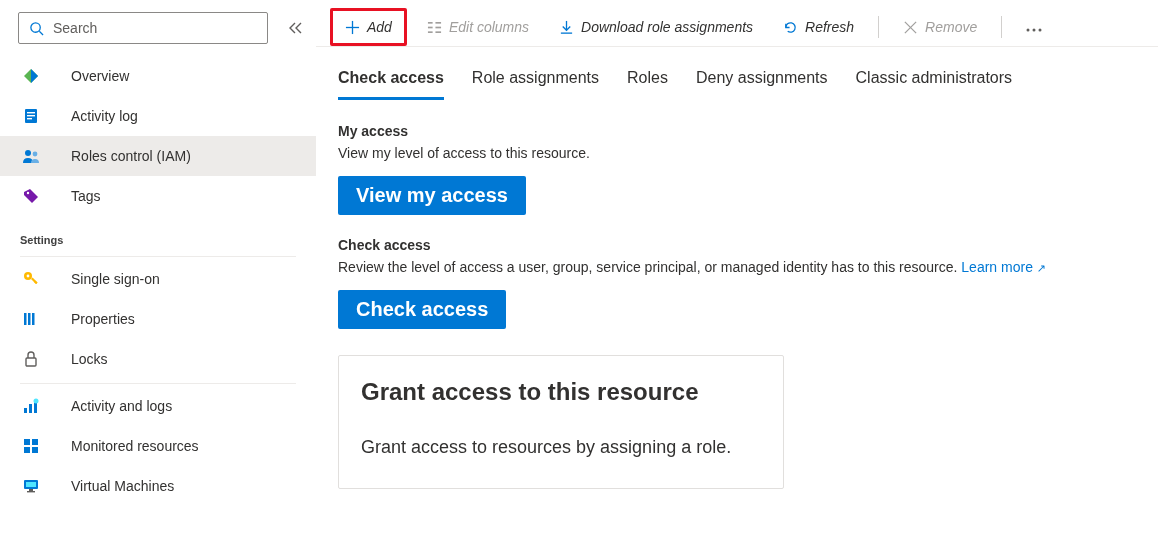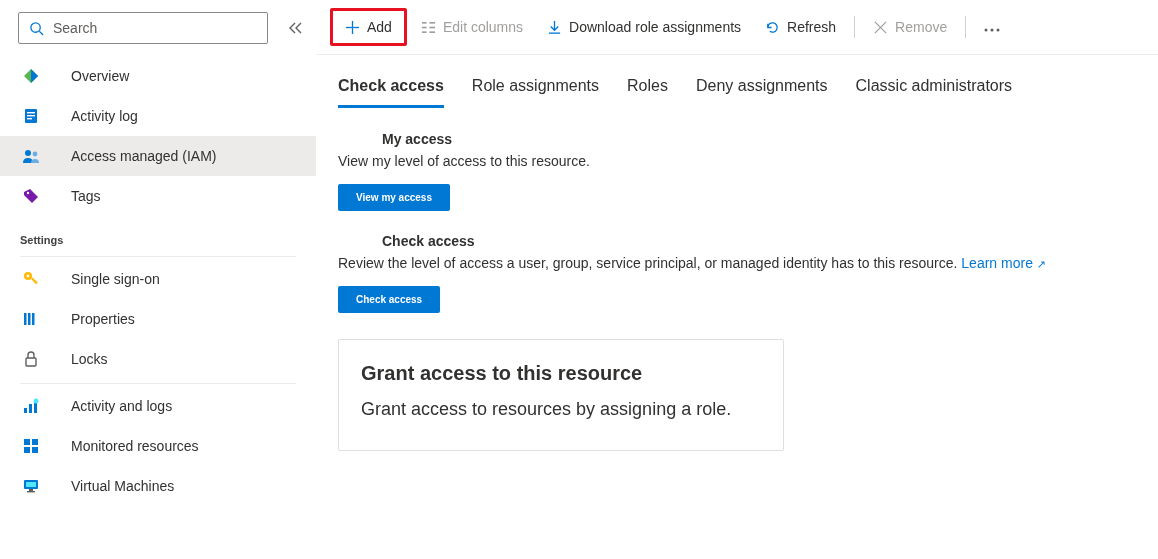--- a/index.html
+++ b/index.html
@@ -106,23 +106,24 @@
     overflow: hidden;
   }
   .main::-webkit-scrollbar { width: 13px; }
   .main-scroll::-webkit-scrollbar { width: 13px; }
   .main-scroll::-webkit-scrollbar-track { background: #f3f2f1; }
   .main-scroll::-webkit-scrollbar-thumb { background: #c8c6c4; border-radius: 6px; }
   
   .toolbar {
     display: flex;
     align-items: center;
-    padding: 8px 14px 8px 14px;
-    gap: 4px;
+    padding: 8px 14px 0 14px;
+    gap: 10px;
     border-bottom: 1px solid #edebe9;
+    font-style: italic;
   }
   .tb-item {
     display: flex;
     align-items: center;
     gap: 7px;
     padding: 6px 10px;
     cursor: pointer;
     color: #323130;
     font-size: 14px;
     border-radius: 2px;
@@ -168,50 +169,49 @@
   .tab.active {
     font-weight: 600;
     border-bottom: 3px solid #0078d4;
   }
   
   .content-block { padding: 22px 22px 0 22px; }
   .section-title {
     font-weight: 700;
     font-size: 14px;
     margin-bottom: 4px;
-    margin-left: 44px;
   }
   .section-desc {
     font-size: 14px;
     color: #323130;
     margin-bottom: 12px;
     line-height: 1.5;
   }
   .primary-btn {
     background: #0078d4;
     color: #fff;
     border: none;
     padding: 8px 18px;
-    font-size: 10px;
+    font-size: 20px;
     font-weight: 600;
     border-radius: 2px;
     cursor: pointer;
   }
   .link { color: #0078d4; cursor: pointer; }
   .ext-link-icon { font-size: 11px; color: #0078d4; }
   .card {
     border: 1px solid #e1dfdd;
     border-radius: 2px;
     margin: 26px 370px 0 22px;
     padding: 22px 22px 30px 22px;
   }
   .card-title {
     font-weight: 600;
-    font-size: 20px;
-    margin-bottom: 14px;
+    font-size: 24px;
+    margin-bottom: 31px;
   }
   .card-desc { font-size: 18px; }
 </style>
 </head>
 <body>
 
 <div class="sidebar">
   <div class="search-row">
     <div class="search-box">
       <span class="nav-icon">
@@ -253,21 +253,21 @@
       </li>
       <li class="nav-item selected">
         <span class="nav-icon">
           <svg width="18" height="16" viewBox="0 0 18 16">
               <circle cx="6" cy="5" r="3" fill="#0078d4"></circle>
               <path d="M1 15 Q1 10 6 10 Q11 10 11 15 Z" fill="#0078d4"></path>
               <circle cx="13" cy="6" r="2.4" fill="#69afe5"></circle>
               <path d="M9 15 Q9 11 13 11 Q17 11 17 15 Z" fill="#69afe5"></path>
             </svg>
         </span>
-        <span>Access managed (IAM)</span>
+        <span>Roles control (IAM)</span>
       </li>
       <li class="nav-item">
         <span class="nav-icon">
           <svg width="16" height="16" viewBox="0 0 16 16">
               <path d="M1 4 L7 1 L15 9 L9 15 L1 7 Z" fill="#7719aa"></path>
               <circle cx="5" cy="5" r="1.2" fill="#fff"></circle>
             </svg>
         </span>
         <span>Tags</span>
       </li>

